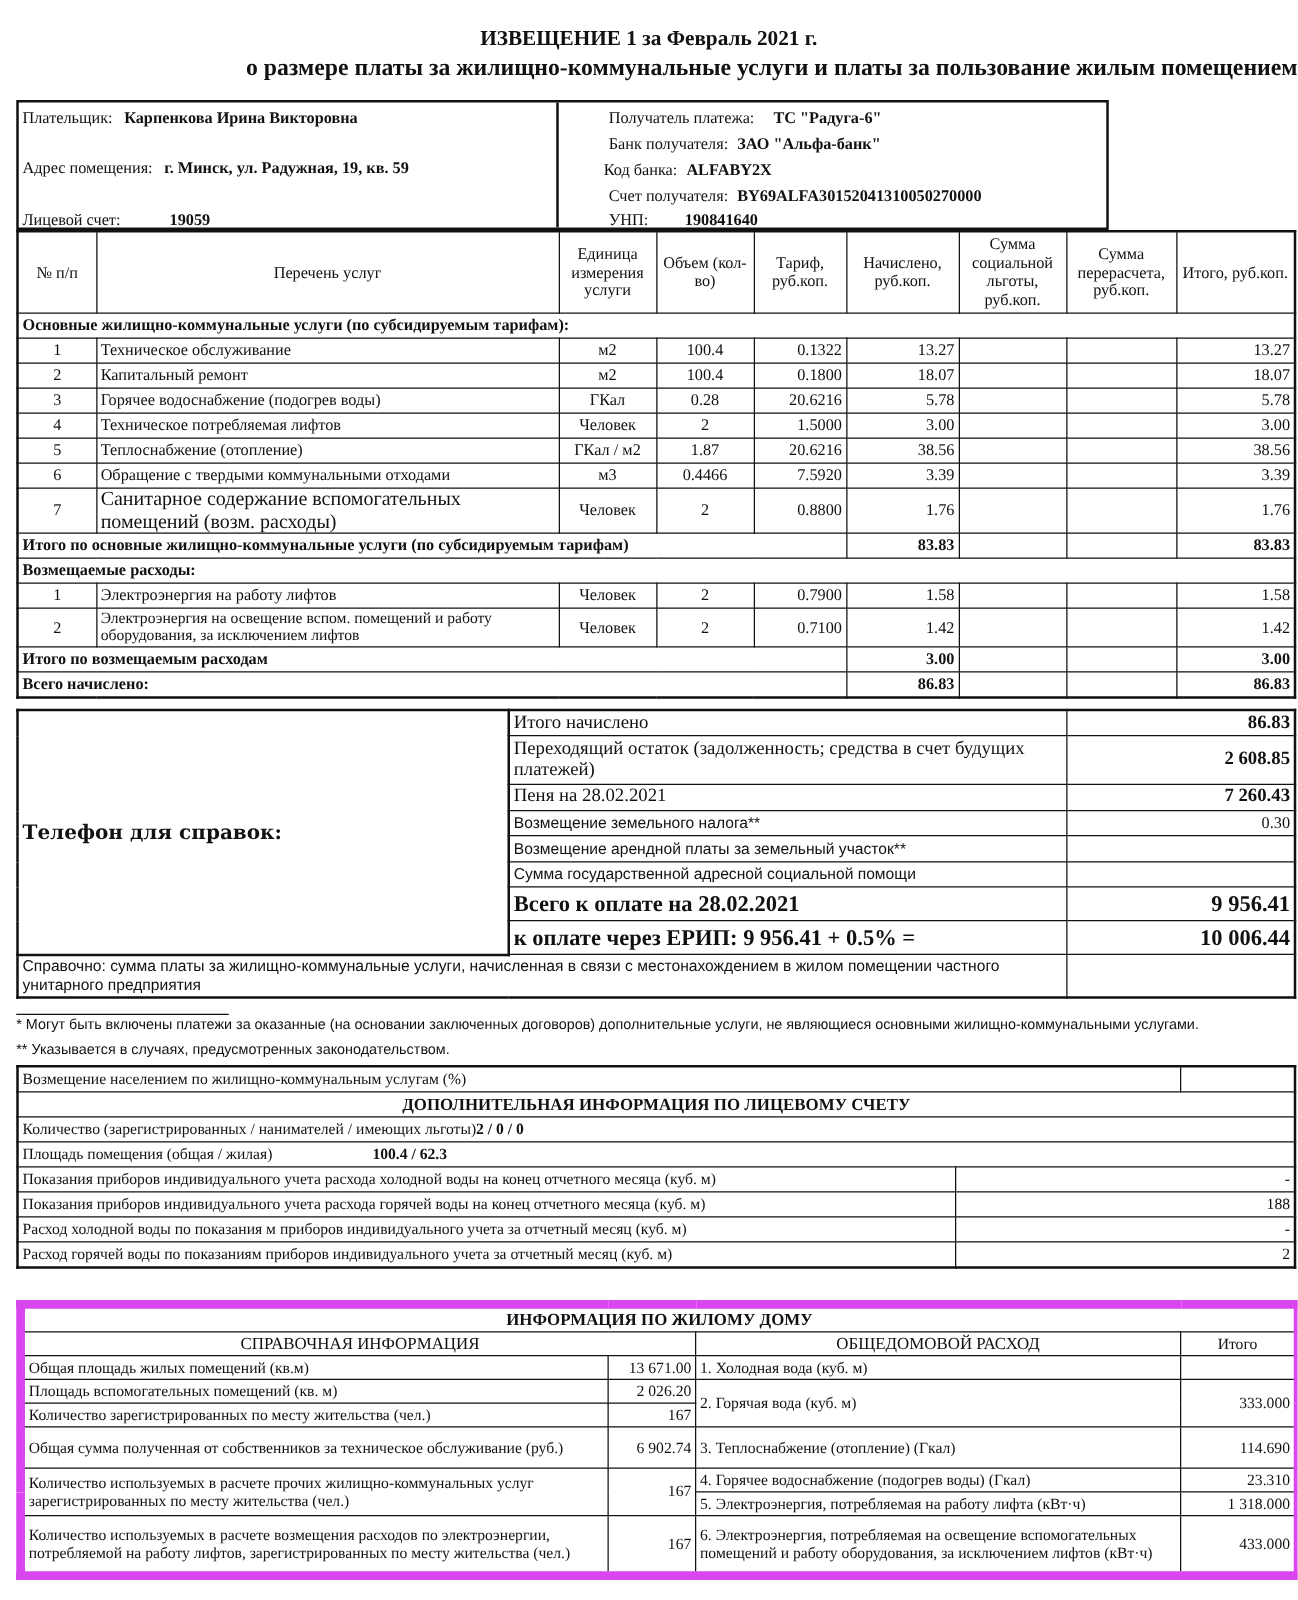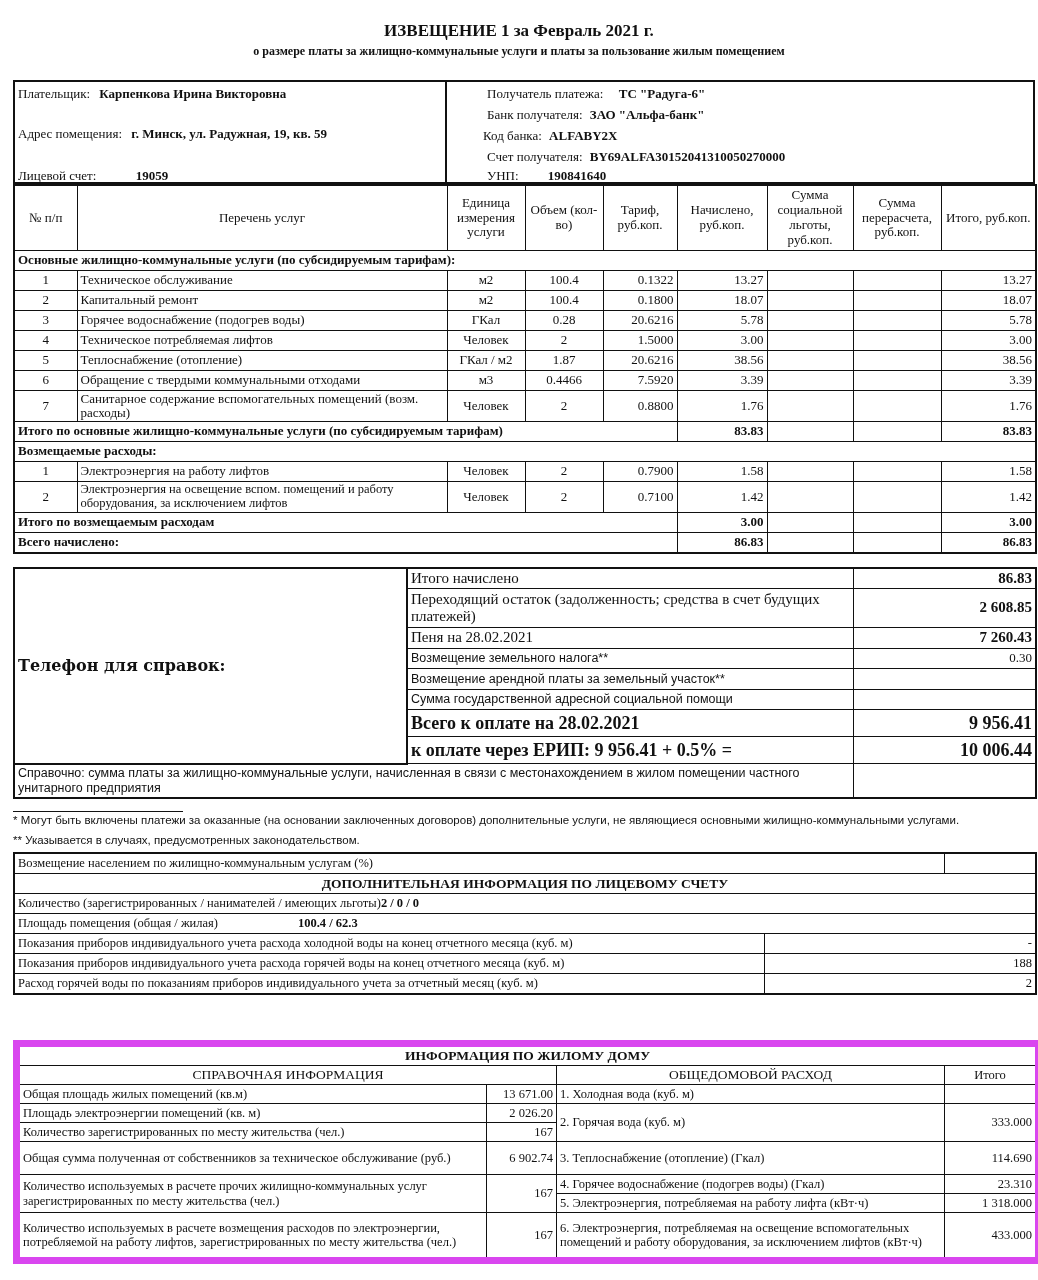--- a/index.html
+++ b/index.html
@@ -1,29 +1,29 @@
 <!DOCTYPE html>
 <html><head>
 <meta charset="utf-8">
 <style>
   html,body{margin:0;padding:0;background:#fff;}
   body{width:1038px;height:1280px;position:relative;overflow:hidden;color:#111;
        font-family:"Liberation Serif","DejaVu Serif",serif;font-size:13px;}
   .abs{position:absolute;}
   .title{left:0;width:1038px;text-align:center;font-weight:bold;}
   .t1{top:21px;font-size:17px;}
-  .t2{top:44px;font-size:12px;}
+  .t2{top:44px;font-size:19px;text-align:right;}
   table{border-collapse:collapse;table-layout:fixed;}
   td{border:1px solid #111;padding:0 3px;overflow:hidden;white-space:nowrap;line-height:1.15;}
   .b{font-weight:bold;}
   .c{text-align:center;}
   .r{text-align:right;}
   .wrap{white-space:normal;}
   
-  #hdr{left:13px;top:80px;width:1022px;height:104px;border:2px solid #111;box-sizing:border-box;}
+  #hdr{left:13px;top:80px;width:874px;height:104px;border:2px solid #111;box-sizing:border-box;}
   #hdr .left{position:absolute;left:0;top:0;width:430px;height:100px;border-right:2px solid #111;}
   #hdr .ln{position:absolute;white-space:nowrap;font-size:13px;}
   
   #main{left:13px;top:184px;width:1022px;}
   #main td{height:19px;font-size:13px;}
   #main .hd td{height:64px;text-align:center;white-space:normal;font-size:13px;}
   
   #sum{left:13px;top:567px;width:1022px;}
   #sum td{height:19px;}
   
@@ -166,21 +166,21 @@
         <td class="c">м3</td>
         <td class="c">0.4466</td>
         <td class="r">7.5920</td>
         <td class="r">3.39</td>
         <td class="r"></td>
         <td class="r"></td>
         <td class="r">3.39</td>
       </tr>
       <tr>
         <td class="c" style="height: 30px;">7</td>
-        <td class=" wrap" style="height: 30px; font-size: 13px; line-height: 1.1;">Санитарное содержание вспомогательных помещений (возм. расходы)</td>
+        <td class=" wrap" style="height: 30px; font-size: 16px; line-height: 1.1;">Санитарное содержание вспомогательных помещений (возм. расходы)</td>
         <td class="c" style="height: 30px;">Человек</td>
         <td class="c" style="height: 30px;">2</td>
         <td class="r" style="height: 30px;">0.8800</td>
         <td class="r" style="height: 30px;">1.76</td>
         <td class="r" style="height: 30px;"></td>
         <td class="r" style="height: 30px;"></td>
         <td class="r" style="height: 30px;">1.76</td>
       </tr>
     </tbody>
   <tbody>
@@ -314,20 +314,24 @@
     <tbody id="meterbody">
       <tr>
         <td>Показания приборов индивидуального учета расхода холодной воды на конец отчетного месяца (куб. м)</td>
         <td colspan="2" class="r">-</td>
       </tr>
       <tr>
         <td>Показания приборов индивидуального учета расхода горячей воды на конец отчетного месяца (куб. м)</td>
         <td colspan="2" class="r">188</td>
       </tr>
       <tr>
+        <td>Расход холодной воды по показания м приборов индивидуального учета за отчетный месяц (куб. м)</td>
+        <td colspan="2" class="r">-</td>
+      </tr>
+      <tr>
         <td>Расход горячей воды по показаниям приборов индивидуального учета за отчетный месяц (куб. м)</td>
         <td colspan="2" class="r">2</td>
       </tr>
     </tbody>
 </table>
 
 <table id="house" class="abs" style="border:7px solid #d946ef;">
   <colgroup>
       <col style="width:470px">
       <col style="width:70px">
@@ -345,21 +349,21 @@
   </tr>
   </tbody>
     <tbody id="housebody">
       <tr>
         <td class="wrap" style="height: 18px;">Общая площадь жилых помещений (кв.м)</td>
         <td class="r">13 671.00</td>
         <td class="wrap" style="height: 18px;">1. Холодная вода (куб. м)</td>
         <td class="r"></td>
       </tr>
       <tr>
-        <td class="wrap" style="height: 18px;">Площадь электроэнергии помещений (кв. м)</td>
+        <td class="wrap" style="height: 18px;">Площадь вспомогательных помещений (кв. м)</td>
         <td class="r">2 026.20</td>
         <td class="wrap" rowspan="2" style="height: 18px;">2. Горячая вода (куб. м)</td>
         <td class="r" rowspan="2">333.000</td>
       </tr>
       <tr>
         <td class="wrap" style="height: 18px;">Количество зарегистрированных по месту жительства (чел.)</td>
         <td class="r">167</td>
       </tr>
       <tr>
         <td class="wrap" style="height: 32px;">Общая сумма полученная от собственников за техническое обслуживание (руб.)</td>

